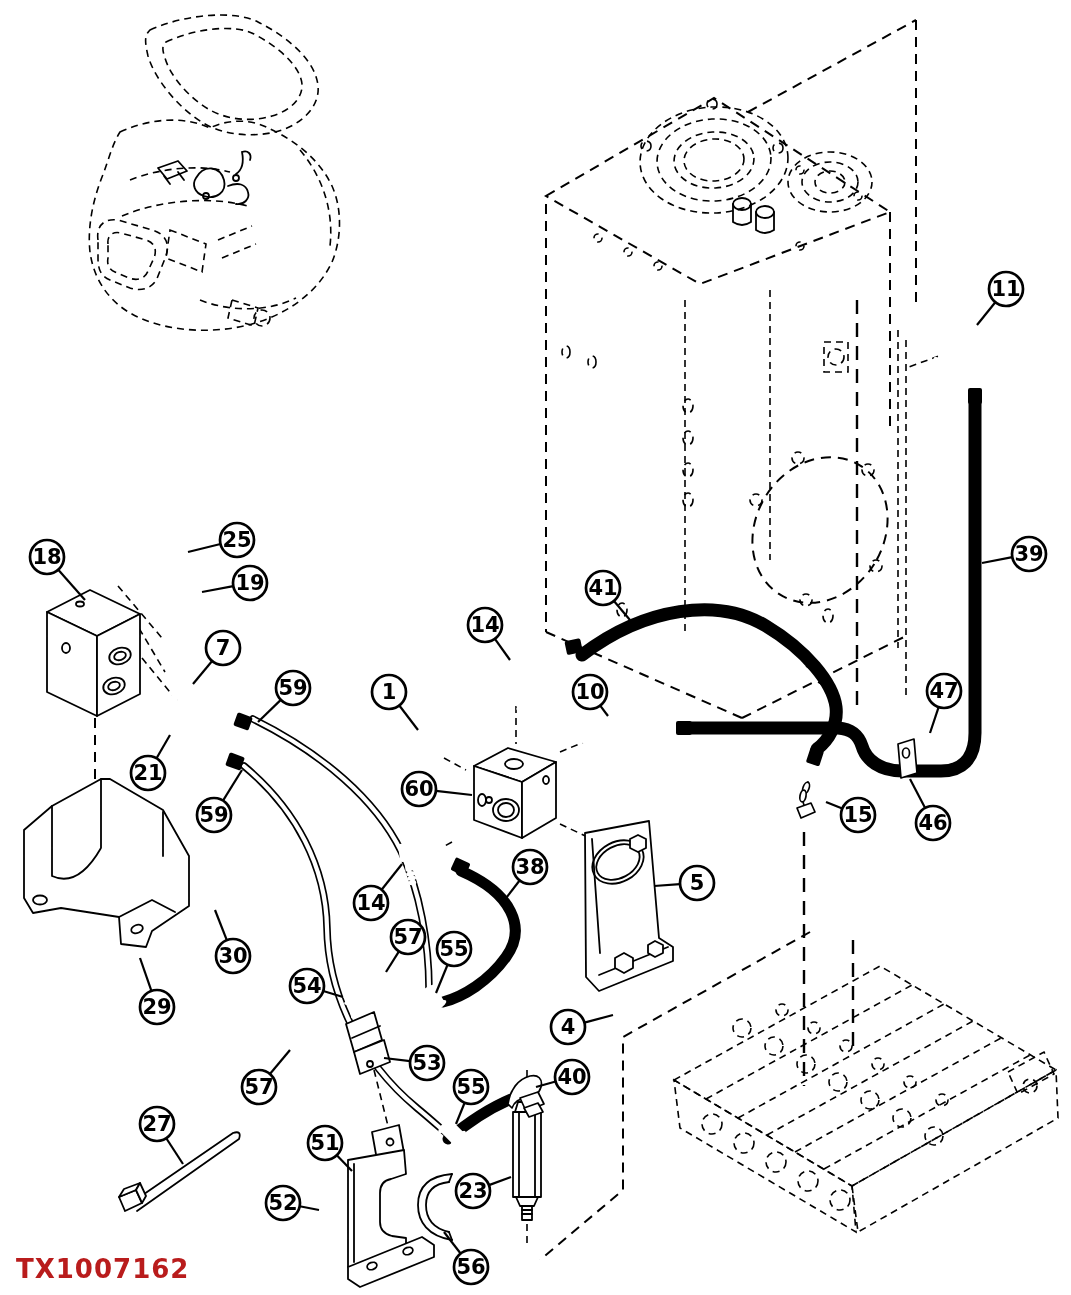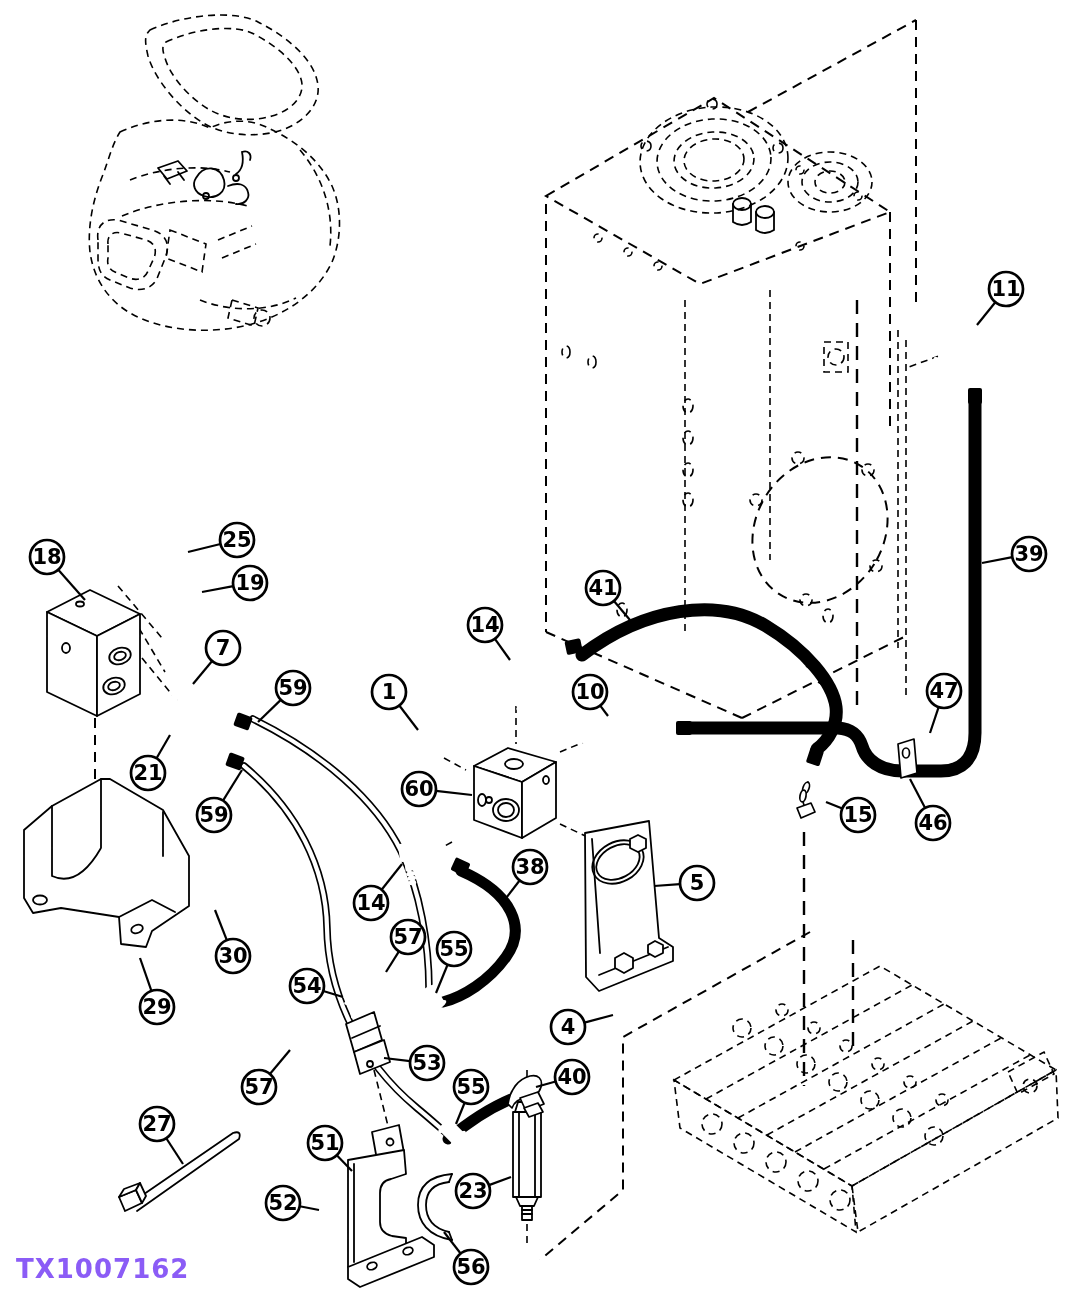--- a/index.html
+++ b/index.html
@@ -1,20 +1,20 @@
 <!DOCTYPE html>
 <html><head>
 <meta charset="utf-8">
 <style>
   html,body{margin:0;padding:0;background:#fff;}
   .stage{position:relative;width:1071px;height:1295px;background:#ffffff;overflow:hidden;
          font-family:"DejaVu Sans",sans-serif;}
   .stage svg{position:absolute;left:0;top:0;}
   .figure-id{position:absolute;left:16px;top:1254px;font-weight:bold;font-size:26px;
-             letter-spacing:1px;color:#8b5cf6;font-family:"DejaVu Sans",sans-serif;}
+             letter-spacing:1px;color:#b91c1c;font-family:"DejaVu Sans",sans-serif;}
   
   .ln{fill:none;stroke:#000;stroke-width:1.8;stroke-linejoin:round;stroke-linecap:round;}
   .fw{fill:#fff;stroke:#000;stroke-width:1.8;stroke-linejoin:round;}
   .d1{fill:none;stroke:#000;stroke-width:1.6;stroke-dasharray:7 5;}
   .d2{fill:none;stroke:#000;stroke-width:2;stroke-dasharray:10 7;}
   .d3{fill:none;stroke:#000;stroke-width:2.4;stroke-dasharray:14 9;}
   .hoseB{fill:none;stroke:#000;stroke-width:13;stroke-linecap:round;}
   .hoseM{fill:none;stroke:#000;stroke-width:11;stroke-linecap:round;}
   .h57o{fill:none;stroke:#000;stroke-width:7.5;stroke-linecap:round;}
   .h57i{fill:none;stroke:#fff;stroke-width:4.2;stroke-linecap:round;}

